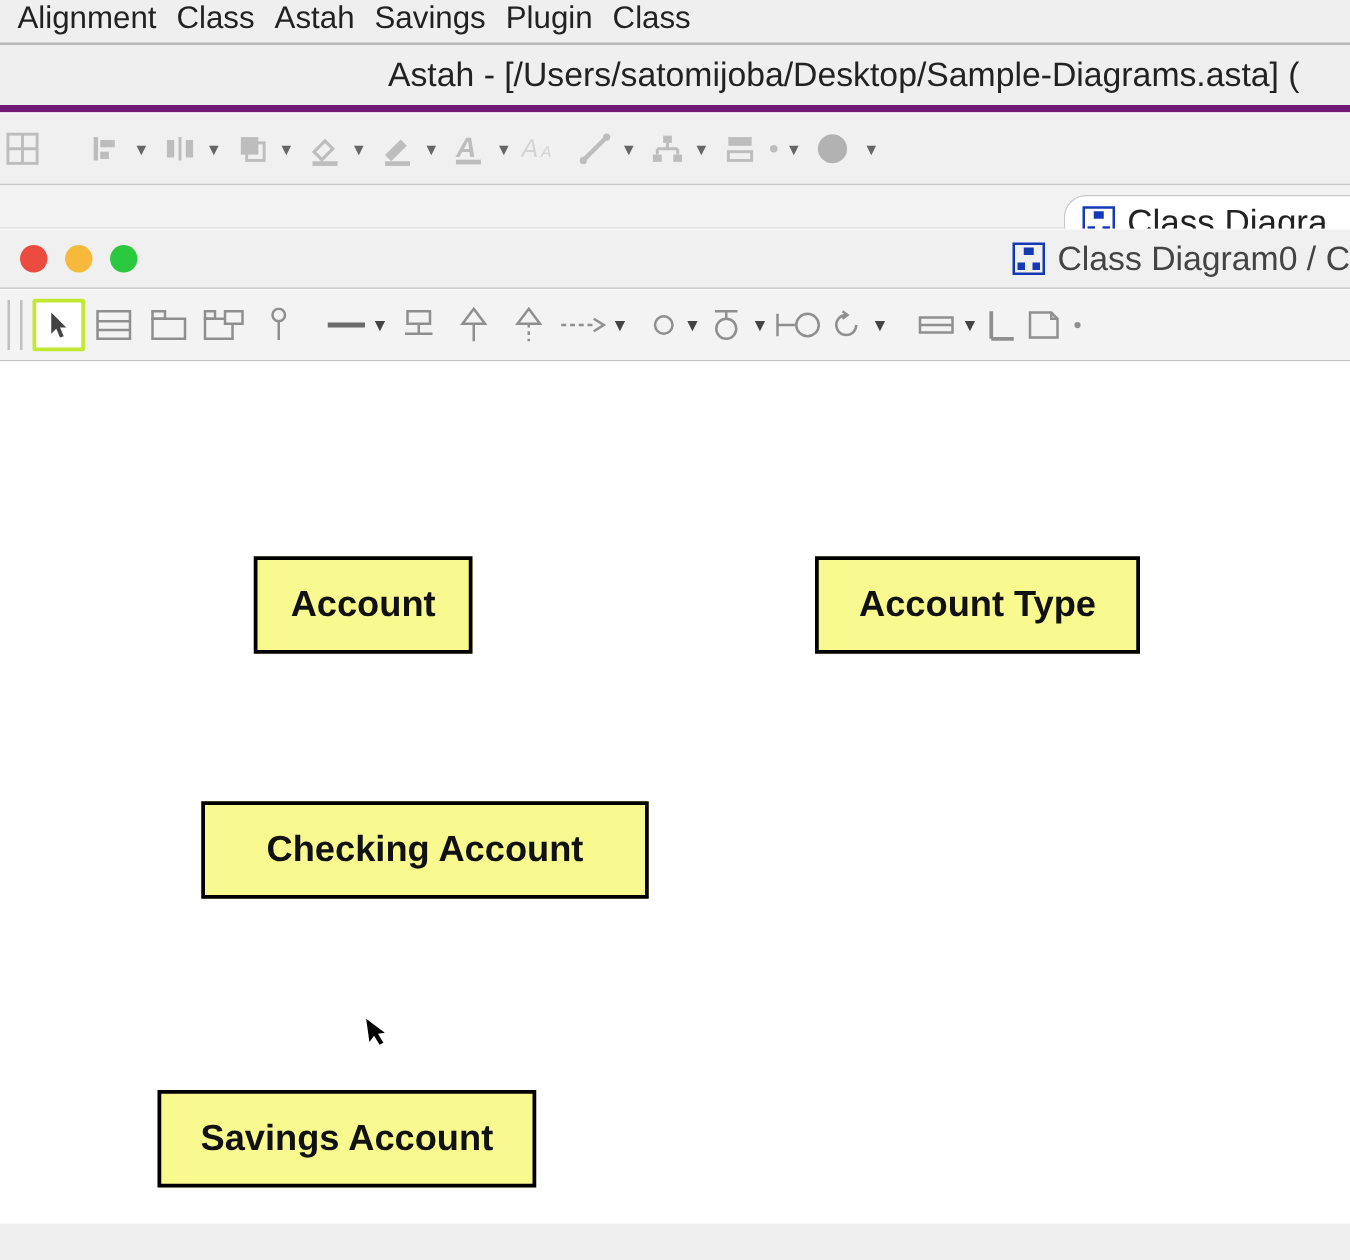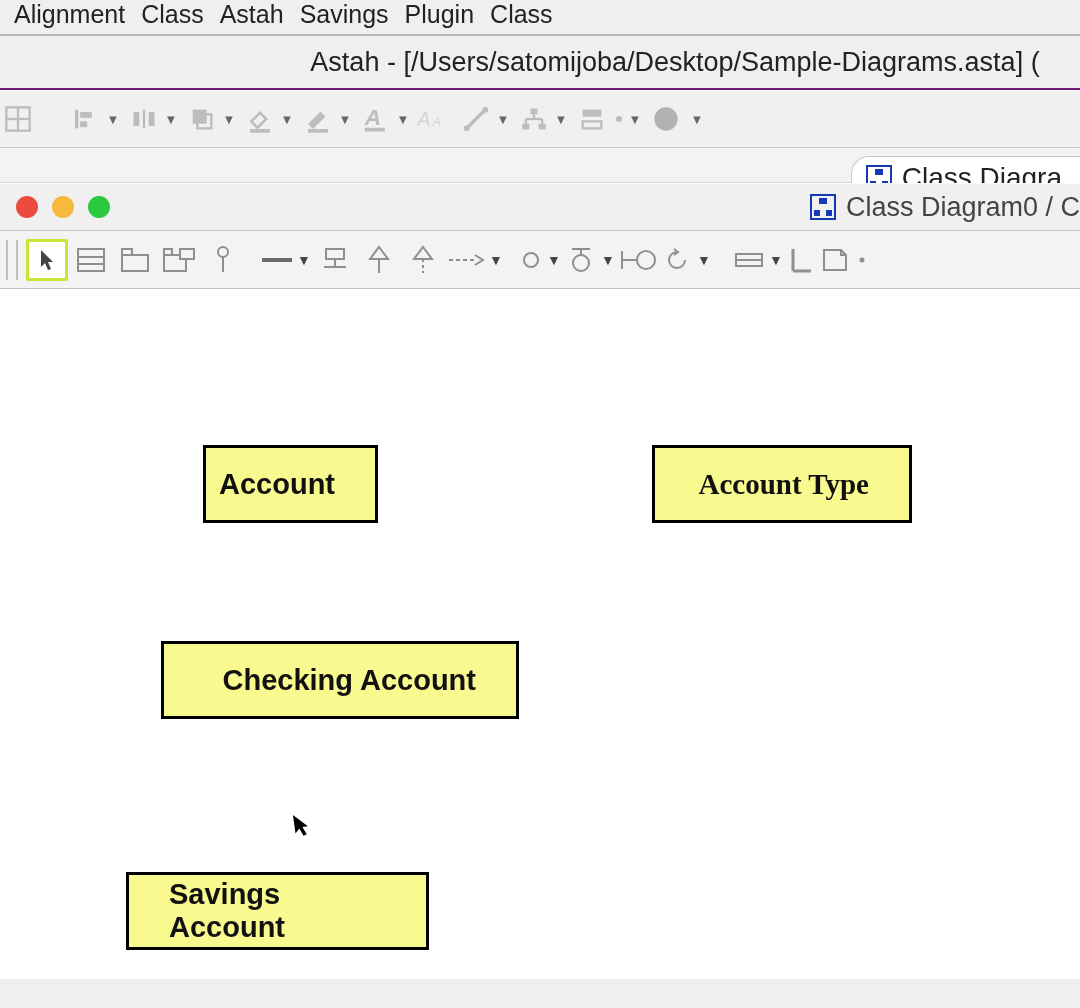--- a/index.html
+++ b/index.html
@@ -19,21 +19,21 @@
       color: #222;
       background: #efefef;
       border-bottom: 2px solid #b8b8b8;
       height: 36px;
       align-items: flex-start;
     }
     .menubar span { cursor: default; }
     .titlebar {
       height: 54px;
       background: #efefef;
-      border-bottom: 2px solid #701a75;
+      border-bottom: 6px solid #701a75;
       display: flex;
       align-items: center;
       justify-content: center;
       font-size: 27px;
       color: #222;
       padding-left: 270px;
       white-space: nowrap;
       overflow: hidden;
     }
     .toolbar1 {
@@ -177,25 +177,25 @@
       background: #fff;
       height: 690px;
       width: 100%;
     }
     .class-box {
       position: absolute;
       background: #f8f98e;
       border: 3px solid #000;
       display: flex;
       align-items: center;
-      justify-content: flex-end;
+      justify-content: center;
       font-size: 29px;
       font-weight: 600;
       color: #111;
-      padding: 18px 40px;
+      padding: 18px 24px;
     }
     .cursor {
       position: absolute;
       left: 290px;
       top: 522px;
       color: #000;
       font-size: 28px;
       transform: rotate(-8deg);
     }
     svg { display: block; }
@@ -471,21 +471,21 @@
     <svg width="6" height="6">
         <circle cx="3" cy="3" r="2.5" fill="#8f8f8f"></circle>
       </svg>
   </div>
 </div>
 
 <div class="canvas">
   <div class="class-box" style="left:203px; top:156px; width:175px; height:78px;">
     <span>Account</span>
   </div>
-  <div class="class-box" style="left:652px; top:156px; width:260px; height:78px;font-family:Liberation Serif, serif;">
+  <div class="class-box" style="left:652px; top:156px; width:260px; height:78px;">
     <span>Account Type</span>
   </div>
   <div class="class-box" style="left:161px; top:352px; width:358px; height:78px;">
     <span>Checking Account</span>
   </div>
   <div class="class-box" style="left:126px; top:548px; width:303px; height:78px;margin-top:35px;">
     <span>Savings Account</span>
   </div>
   <div class="cursor">
     <svg width="22" height="28" viewBox="0 0 20 24">

